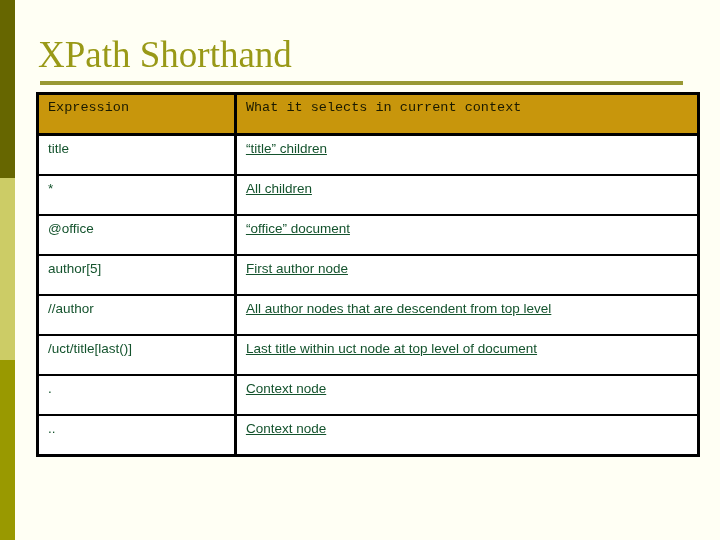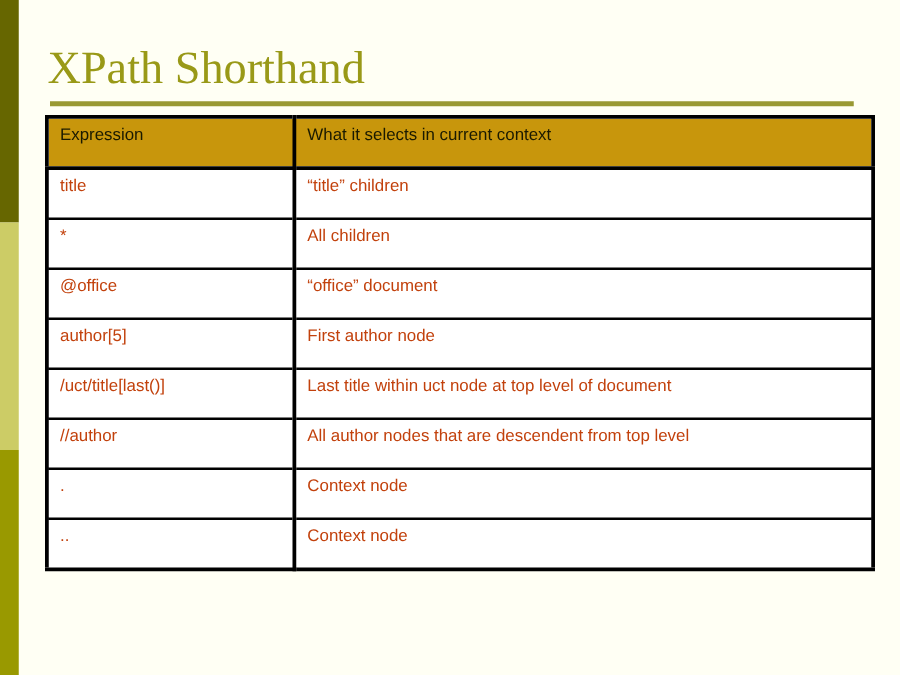--- a/index.html
+++ b/index.html
@@ -77,41 +77,42 @@
   #xpath-table th,
   #xpath-table td {
     border: 2px solid #000000;
     padding: 5px 8px 0 9px;
     height: 33px;
     vertical-align: top;
     font-size: 13.5px;
     line-height: 16px;
     font-weight: normal;
     text-align: left;
-    color: #c2410c;
+    color: #14532d;
     background: #FFFFFF;
     white-space: nowrap;
     overflow: hidden;
   }
   #xpath-table thead th {
     background: #C8960C;
     color: #1a1a00;
     border-bottom: 3px solid #000000;
+    font-family: Liberation Mono, monospace;
   }
   #xpath-table tbody tr td:first-child {
     border-right: 3px solid #000000;
   }
   #xpath-table thead th:first-child {
     border-right: 3px solid #000000;
   }
   #xpath-table tbody tr:last-child td {
     border-bottom: 3px solid #000000;
   }
   .cell-expr { font-size: 13.5px; }
-  .cell-desc { font-size: 13.5px; }
+  .cell-desc { font-size: 13.5px; text-decoration: underline; }
 </style>
 </head>
 <body>
 
 <div id="slide">
 
   <div id="sidebar">
     <div class="seg seg-top"></div>
     <div class="seg seg-middle"></div>
     <div class="seg seg-bottom"></div>
@@ -142,26 +143,26 @@
         </tr>
         <tr>
           <td class="cell-expr">@office</td>
           <td class="cell-desc">“office” document</td>
         </tr>
         <tr>
           <td class="cell-expr">author[5]</td>
           <td class="cell-desc">First author node</td>
         </tr>
         <tr>
+          <td class="cell-expr">//author</td>
+          <td class="cell-desc">All author nodes that are descendent from top level</td>
+        </tr>
+        <tr>
           <td class="cell-expr">/uct/title[last()]</td>
           <td class="cell-desc">Last title within uct node at top level of document</td>
-        </tr>
-        <tr>
-          <td class="cell-expr">//author</td>
-          <td class="cell-desc">All author nodes that are descendent from top level</td>
         </tr>
         <tr>
           <td class="cell-expr">.</td>
           <td class="cell-desc">Context node</td>
         </tr>
         <tr>
           <td class="cell-expr">..</td>
           <td class="cell-desc">Context node</td>
         </tr>
       </tbody>

